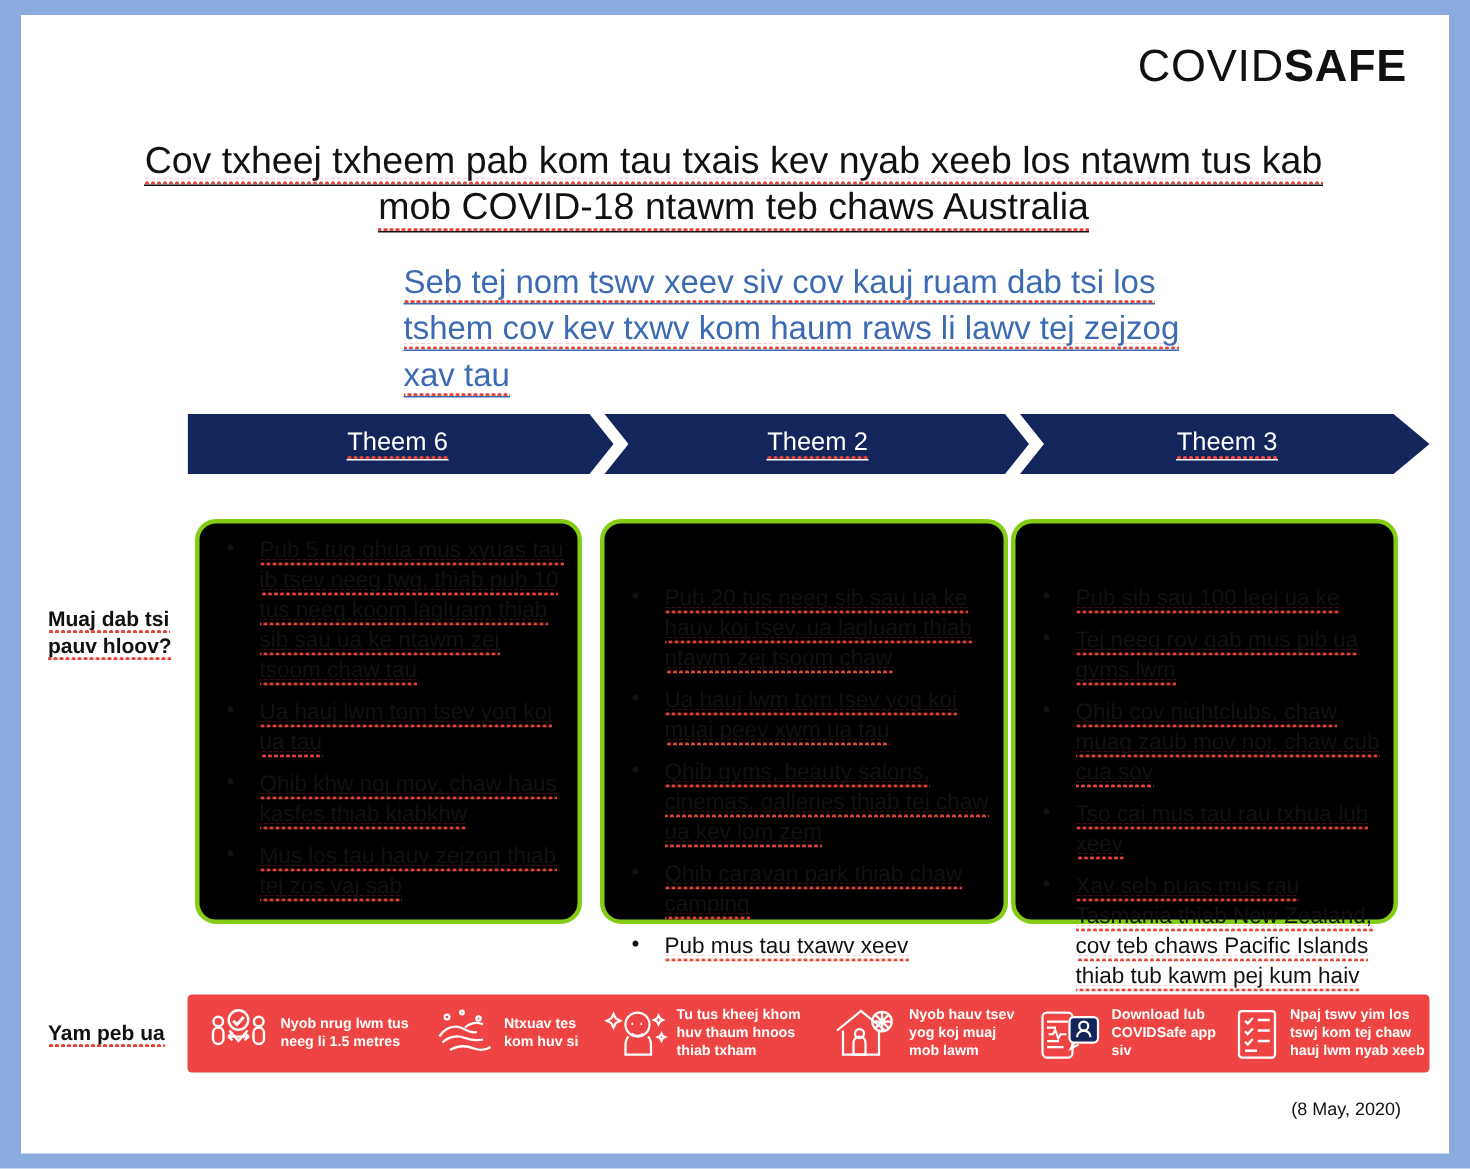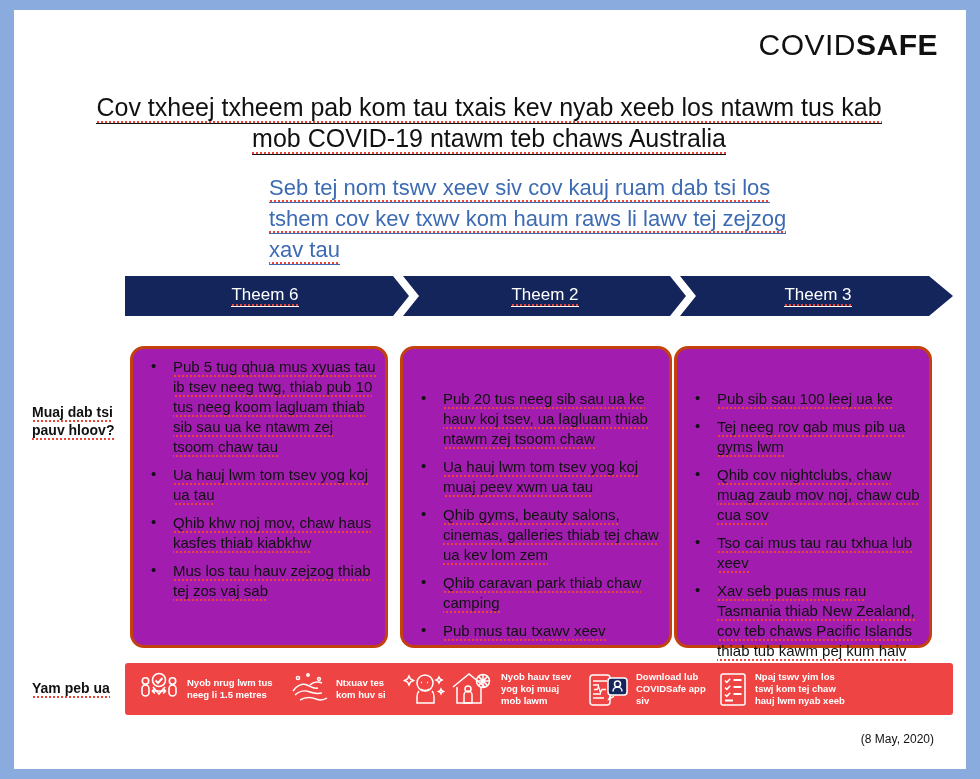--- a/index.html
+++ b/index.html
@@ -63,22 +63,22 @@
   .banner .lbl.s3{left:573px;}
   
   .sidelbl{
     position:absolute;font-weight:bold;font-size:14px;line-height:18px;color:#111;
   }
   .sidelbl.top{left:18px;top:393px;width:95px;}
   .sidelbl.bot{left:18px;top:669px;width:95px;}
   
   .boxes{position:absolute;left:0;top:0;}
   .box{
-    position:absolute;top:336px;height:302px;
-    border:3px solid #c2410c;border-radius:14px;background:#a21caf;
+    position:absolute;top:336px;height:270px;
+    border:3px solid #84cc16;border-radius:14px;background:#000000;
     box-sizing:border-box;
   }
   .box.b1{left:116px;width:258px;}
   .box.b2{left:386px;width:272px;}
   .box.b3{left:660px;width:258px;}
   .box ul{
     list-style:none;margin:0;padding:0;
     position:absolute;left:0;right:8px;
   }
   .box.b1 ul{top:8px;}
@@ -121,21 +121,21 @@
 </head>
 <body>
 
 <div class="page">
 
   <div class="logo">
     <span>COVID</span><span class="b">SAFE</span>
   </div>
 
   <div class="title">
-    <span class="sq ul">Cov txheej txheem pab kom tau txais kev nyab xeeb los ntawm tus kab mob COVID-19 ntawm teb chaws Australia</span>
+    <span class="sq ul">Cov txheej txheem pab kom tau txais kev nyab xeeb los ntawm tus kab mob COVID-18 ntawm teb chaws Australia</span>
   </div>
 
   <div class="subtitle">
     <span class="sq ul">Seb tej nom tswv xeev siv cov kauj ruam dab tsi los tshem cov kev txwv kom haum raws li lawv tej zejzog xav tau</span>
   </div>
 
   <div class="sidelbl top">
     <span class="sq">Muaj dab tsi pauv hloov?</span>
   </div>
   <div class="sidelbl bot">
@@ -218,20 +218,21 @@
         <svg width="46" height="38" viewBox="0 0 46 38" fill="none" stroke="#fff" stroke-width="1.5">
           <path d="M8 6l1.5 3 3 1.5-3 1.5L8 15l-1.5-3L3.5 10.5l3-1.5z"></path>
           <circle cx="24" cy="13" r="8"></circle>
           <path d="M20 12.5h1M26 12.5h1"></path>
           <path d="M18 21c0 0-2 2-2 6v6h17v-6c0-4-2-6-2-6"></path>
           <path d="M20 19c2 2 6 2 8 0"></path>
           <path d="M38 7l1 2 2 1-2 1-1 2-1-2-2-1 2-1z"></path>
           <path d="M40 19l.8 1.6 1.7.8-1.7.8-.8 1.6-.8-1.6-1.7-.8 1.7-.8z"></path>
         </svg>
       </span>
+      <span class="btxt" style="width:96px;"><span class="sqw">Tu tus kheej khom huv thaum hnoos thiab txham</span></span>
     </div>
 
     <div class="bitem">
       <span class="bicon">
         <svg width="50" height="40" viewBox="0 0 50 40" fill="none" stroke="#fff" stroke-width="1.5">
           <path d="M6 18L22 5l16 13"></path>
           <path d="M10 18v16h24V18"></path>
           <circle cx="21" cy="20" r="3"></circle>
           <path d="M17 26c0-2.2 1.8-4 4-4s4 1.8 4 4v8h-8z"></path>
           <circle cx="36" cy="12" r="6.5"></circle>

